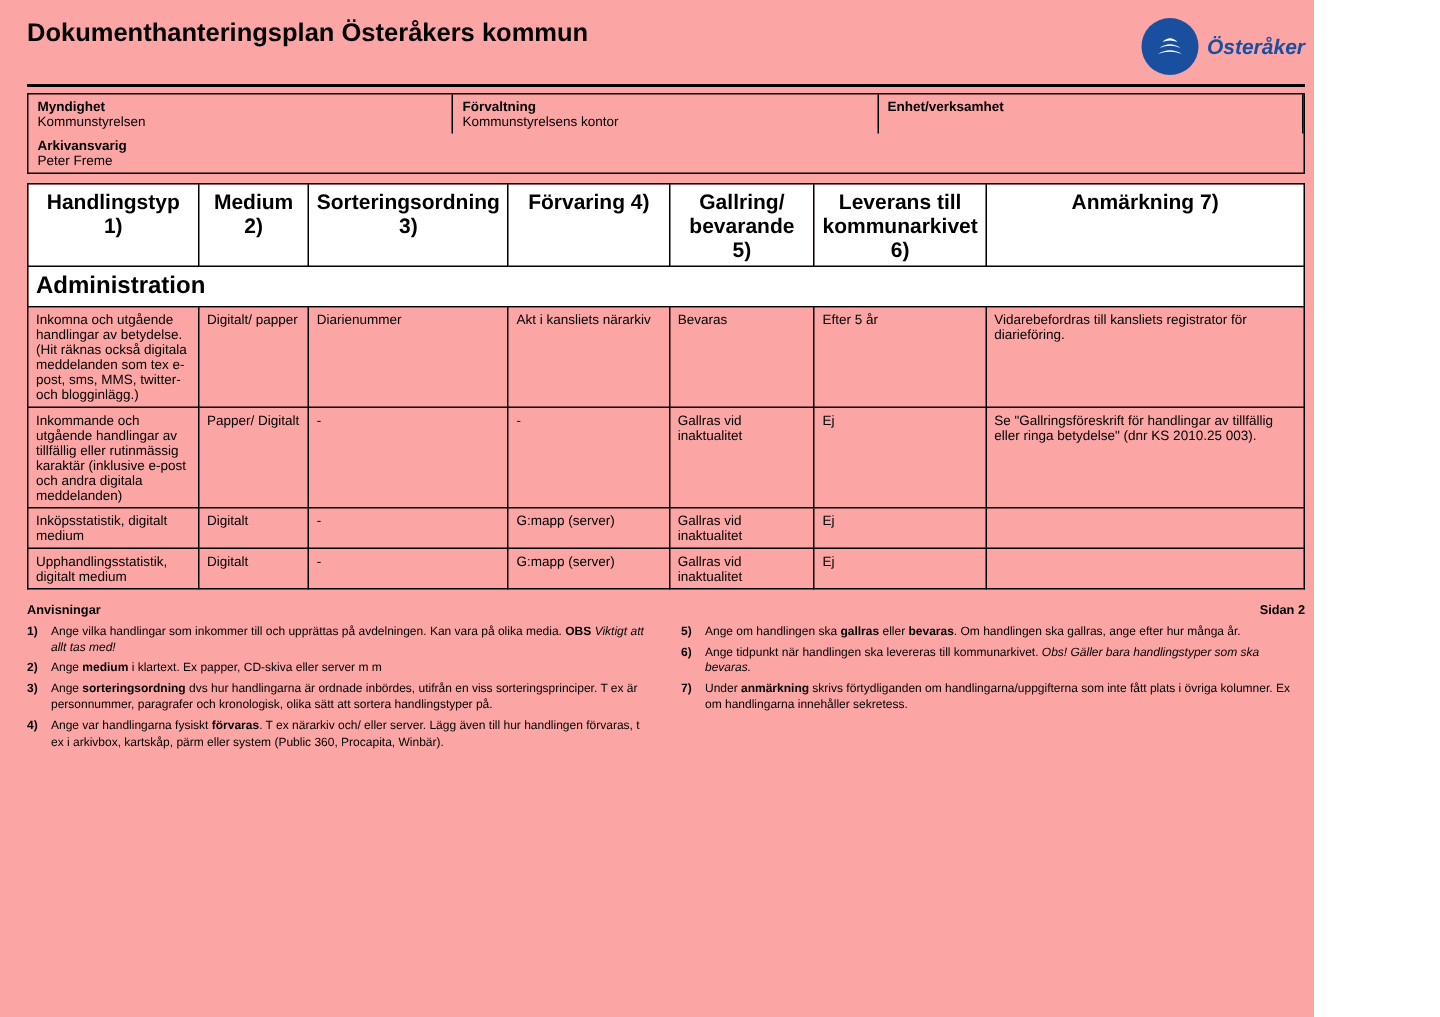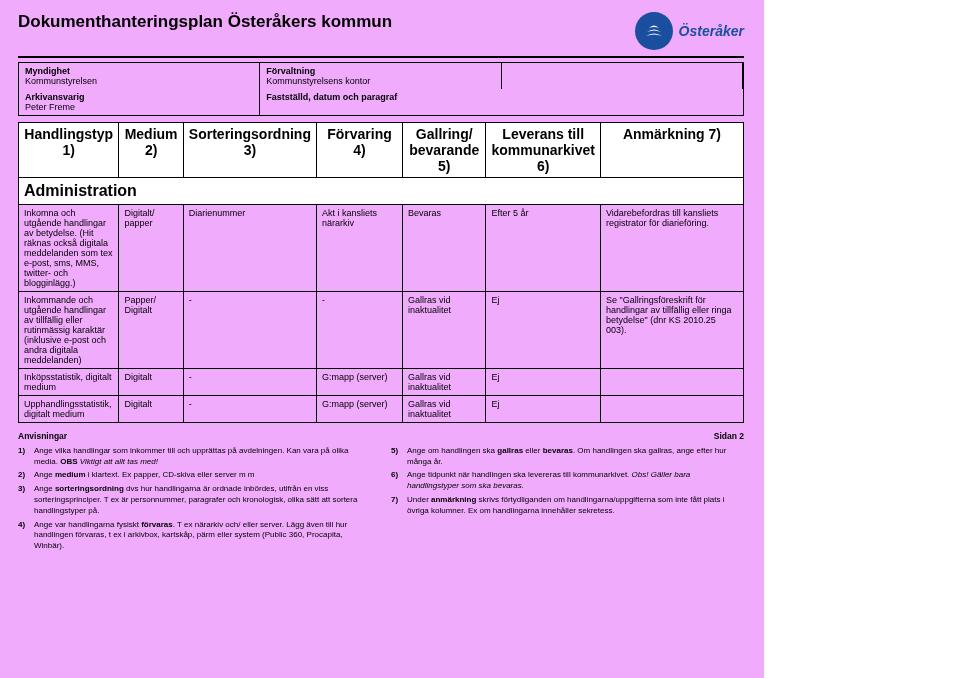--- a/index.html
+++ b/index.html
@@ -5,24 +5,24 @@
     * { box-sizing: border-box; margin: 0; padding: 0; }
     body {
       font-family: Arial, sans-serif;
       font-size: 10px;
       background: #fff;
       color: #000;
       width: 960px;
       min-height: 678px;
     }
     .page {
-      width: 764px;
+      width: 876px;
       min-height: 678px;
-      padding: 12px 20px 10px 18px;
-      background: #f0abfc;
+      padding: 12px 6px 10px 18px;
+      background: #fca5a5;
     }
     .header-title {
       font-size: 17px;
       font-weight: bold;
     }
     .logo-area {
       display: flex;
       align-items: center;
       gap: 6px;
     }
@@ -155,28 +155,25 @@
   <div class="header-info-grid">
     <div class="cell">
       <div class="label">Myndighet</div>
       <div class="value">Kommunstyrelsen</div>
     </div>
     <div class="cell">
       <div class="label">Förvaltning</div>
       <div class="value">Kommunstyrelsens kontor</div>
     </div>
     <div class="cell">
+      <div class="label">Enhet/verksamhet</div>
     </div>
     <div class="cell">
       <div class="label">Arkivansvarig</div>
       <div class="value">Peter Freme</div>
-    </div>
-    <div class="cell">
-      <div class="label">Fastställd, datum och paragraf</div>
-      <div class="value"></div>
     </div>
   </div>
 
   <table class="main-table">
     <thead>
       <tr>
         <th class="col-handlingstyp">Handlingstyp 1)</th>
         <th class="col-medium">Medium 2)</th>
         <th class="col-sortering">Sorteringsordning 3)</th>
         <th class="col-forvaring">Förvaring 4)</th>

